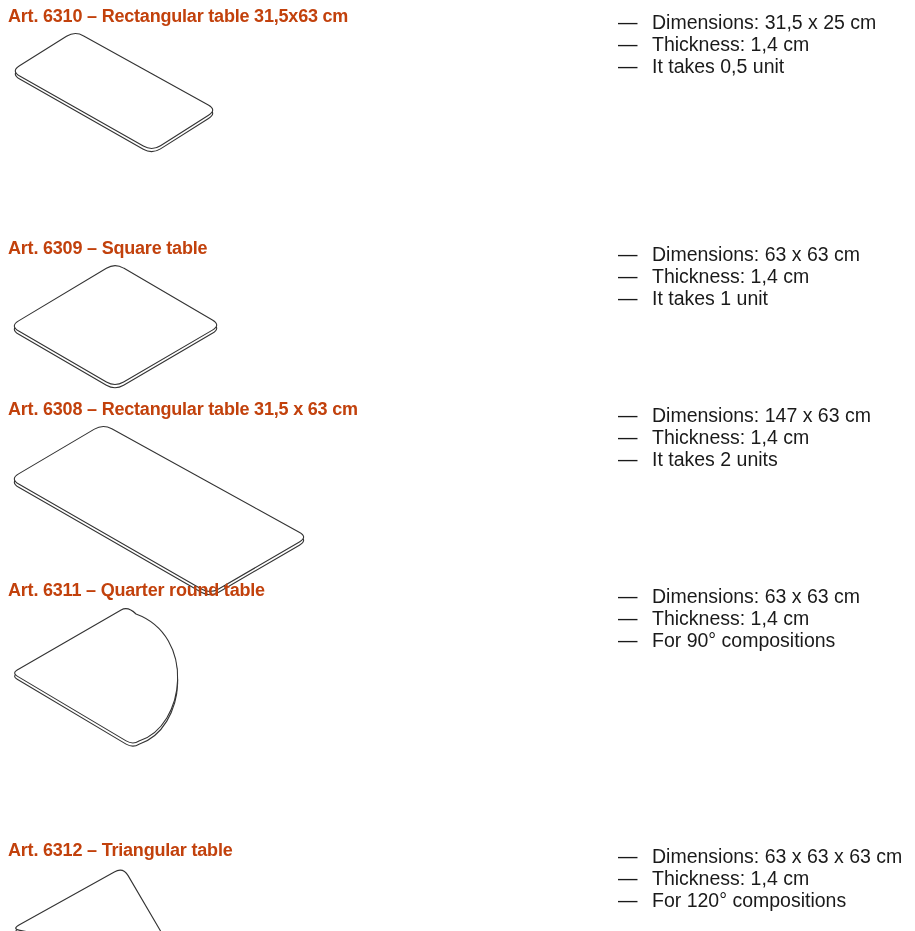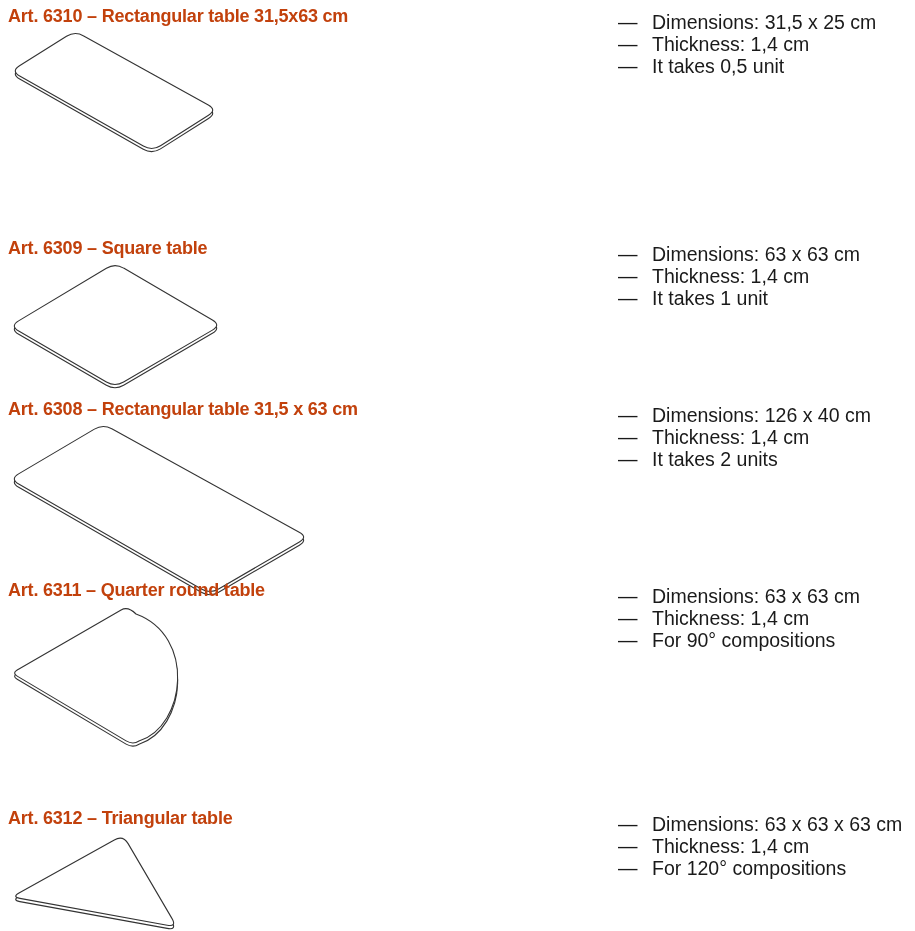--- a/index.html
+++ b/index.html
@@ -22,21 +22,21 @@
   .row {
     position: absolute;
     left: 8px;
     right: 0;
     height: 1px; 
   }
   .row-0 { top: 6px; }
   .row-1 { top: 198px; margin-top: 40px; }
   .row-2 { top: 371px; margin-top: 28px; }
   .row-3 { top: 580px; }
-  .row-4 { top: 808px; }
+  .row-4 { top: 840px; }
   .heading {
     position: absolute;
     left: 0;
     top: 0;
     margin: 0;
     font-size: 18px;
     font-weight: bold;
     letter-spacing: -0.2px;
     white-space: nowrap;
     color: #c2410c;
@@ -120,21 +120,21 @@
     <h2 class="heading">Art. 6308 – Rectangular table 31,5 x 63 cm</h2>
     <div class="drawing">
         <svg width="310" height="180" viewBox="0 0 310 180">
           <path d="M 103.8 7.8 L 291.2 111.2 Q 300 116 291.4 121 L 210.6 168 Q 202 173 193.3 168 L 10.7 63 Q 2 58 10.6 52.9 L 86.4 8.1 Q 95 3 103.8 7.8 Z" transform="translate(0,3.2)" fill="none" stroke="#333333" stroke-width="1.1" stroke-linejoin="round"></path>
           <path d="M 103.8 7.8 L 291.2 111.2 Q 300 116 291.4 121 L 210.6 168 Q 202 173 193.3 168 L 10.7 63 Q 2 58 10.6 52.9 L 86.4 8.1 Q 95 3 103.8 7.8 Z" fill="#ffffff" stroke="#333333" stroke-width="1.1" stroke-linejoin="round"></path>
         </svg>
       </div>
     <ul class="specs">
         <li class="spec-line">
     <span class="spec-dash">—</span>
-    <span class="spec-text">Dimensions: 126 x 40 cm</span>
+    <span class="spec-text">Dimensions: 147 x 63 cm</span>
   </li>
         <li class="spec-line">
     <span class="spec-dash">—</span>
     <span class="spec-text">Thickness: 1,4 cm</span>
   </li>
         <li class="spec-line">
     <span class="spec-dash">—</span>
     <span class="spec-text">It takes 2 units</span>
   </li>
       </ul>

